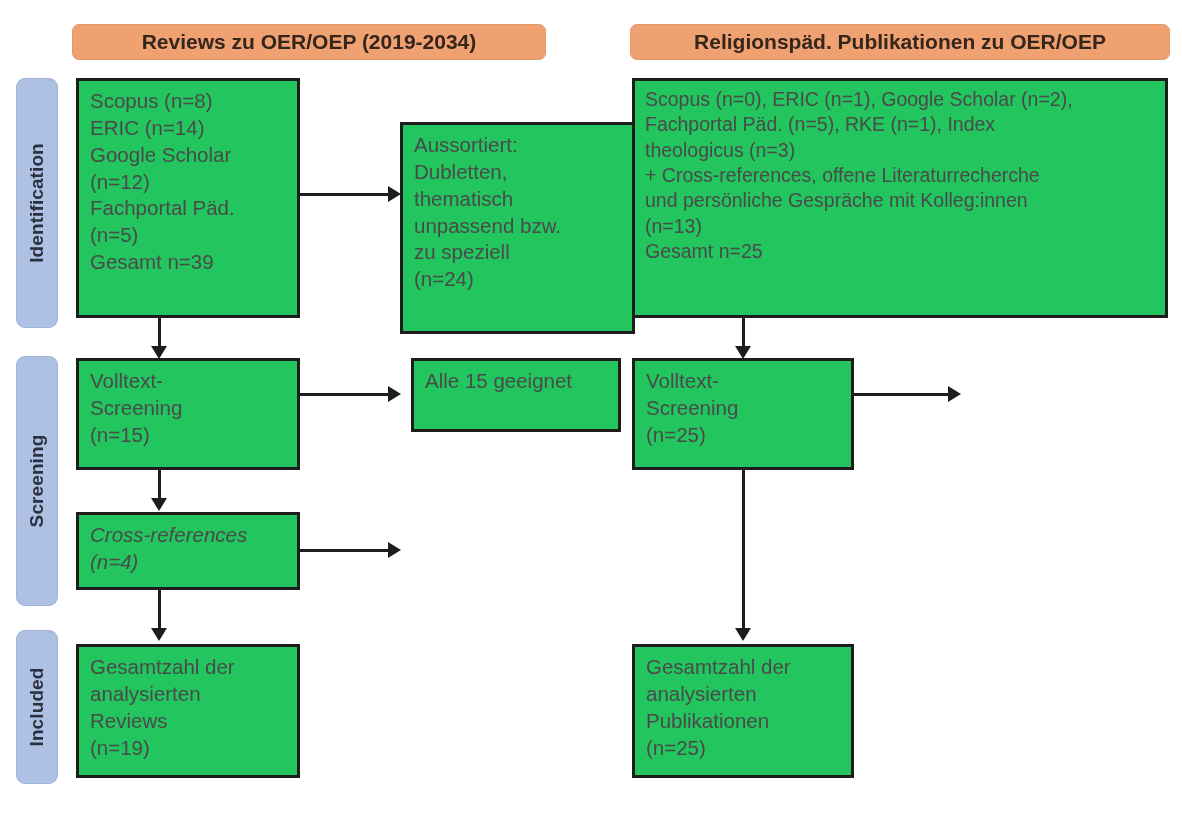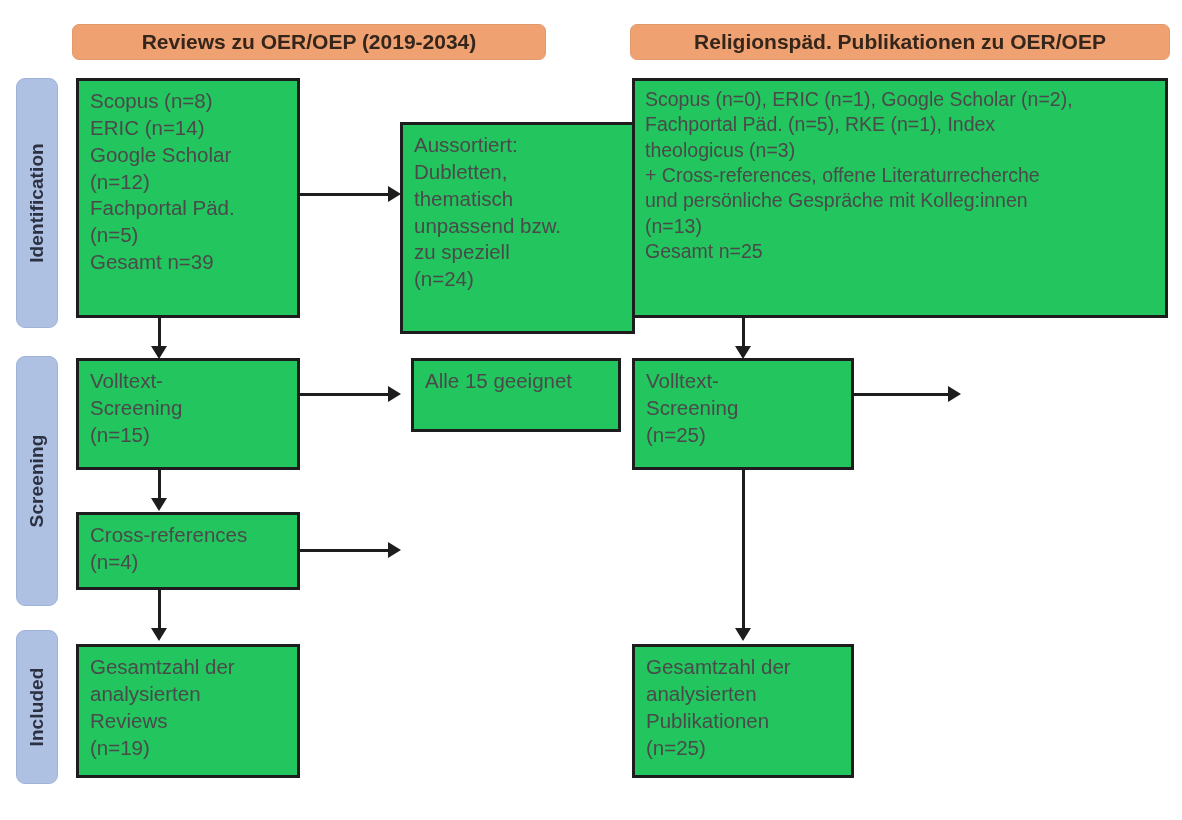--- a/index.html
+++ b/index.html
@@ -80,21 +80,21 @@
 (n=15)</div>
 
   <div class="box" style="left:400px;top:358px;width:210px;height:74px;margin-left:11px;">Alle 15 geeignet</div>
 
   <div class="ln h" style="left:300px;top:393px;width:90px;"></div>
   <div class="ar right" style="left:388px;top:386px;"></div>
 
   <div class="ln v" style="left:158px;top:470px;height:32px;"></div>
   <div class="ar down" style="left:151px;top:498px;"></div>
 
-  <div class="box" style="left:76px;top:512px;width:224px;height:78px;">Cross-references
+  <div class="box" style="left:76px;top:512px;width:224px;height:78px;font-style:italic;">Cross-references
 (n=4)</div>
 
 
   <div class="ln h" style="left:300px;top:549px;width:90px;"></div>
   <div class="ar right" style="left:388px;top:542px;"></div>
 
   <div class="ln v" style="left:158px;top:590px;height:42px;"></div>
   <div class="ar down" style="left:151px;top:628px;"></div>
 
   <div class="box" style="left:76px;top:644px;width:224px;height:134px;">Gesamtzahl der

